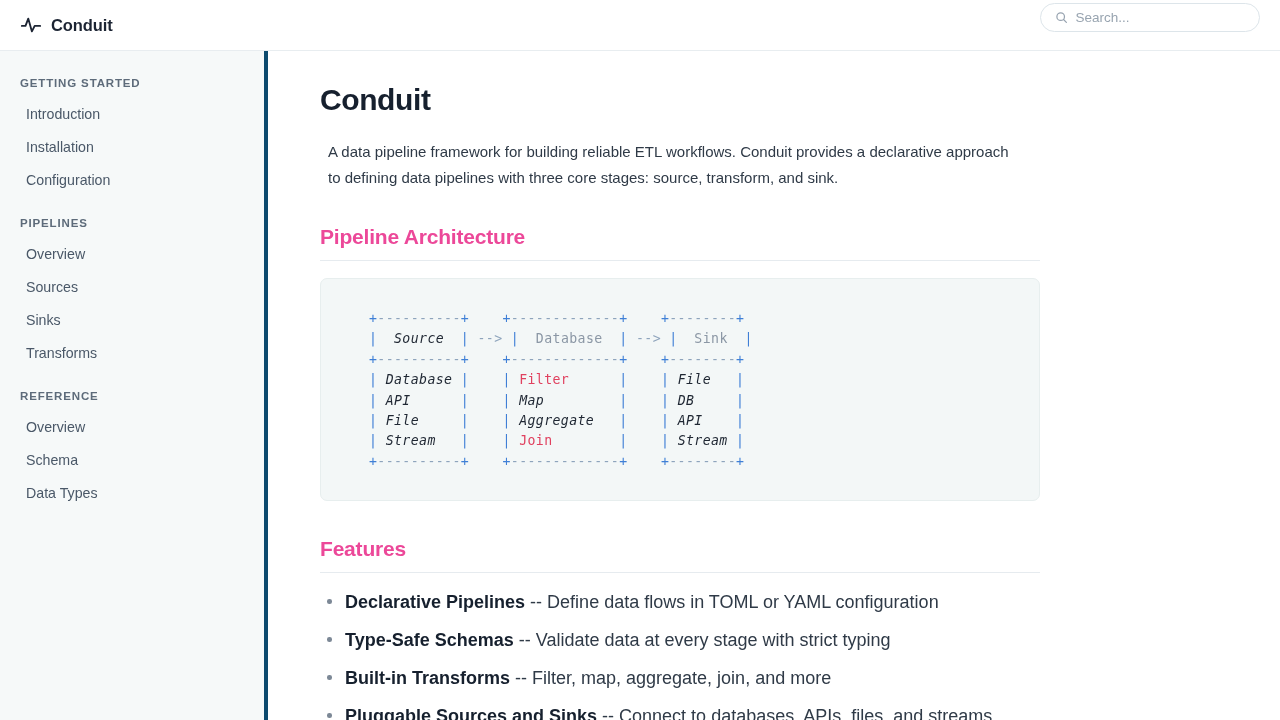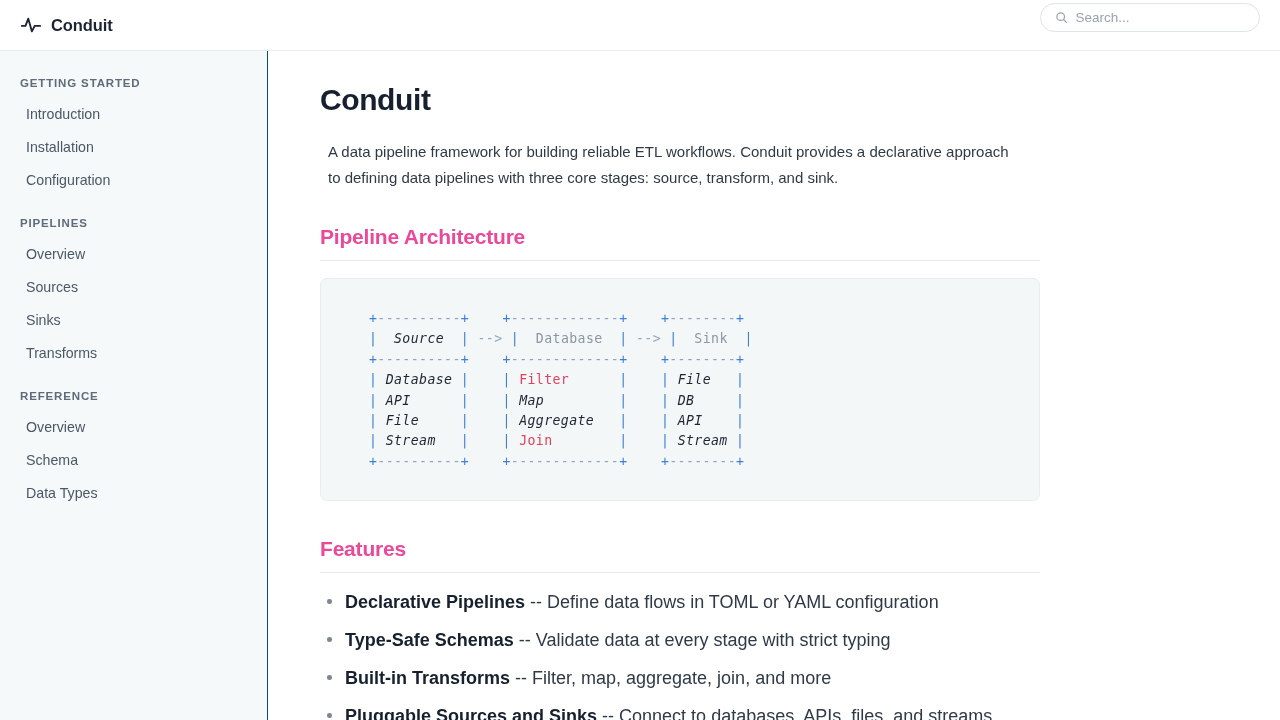--- a/index.html
+++ b/index.html
@@ -46,21 +46,21 @@
     font-size: 13.5px; color: #3d4852;
     margin-left: 8px; width: 170px; padding: 0;
   }
   .search-input::placeholder { color: #98a4b0; }
 
   
   .sidebar {
     position: absolute; top: 51px; left: 0;
     width: 268px; height: 669px;
     background: #f6f9f9;
-    border-right: 1px solid #0c4a6e;
+    border-right: 4px solid #0c4a6e;
     padding-top: 26px;
     overflow: hidden;
   }
   .nav-section-title {
     font-size: 11.5px; font-weight: bold; color: #5d6b7a;
     letter-spacing: 0.85px; text-transform: uppercase;
     padding: 0 20px; margin-bottom: 9px;
   }
   .nav-section + .nav-section { margin-top: 20px; }
   .nav-item {

